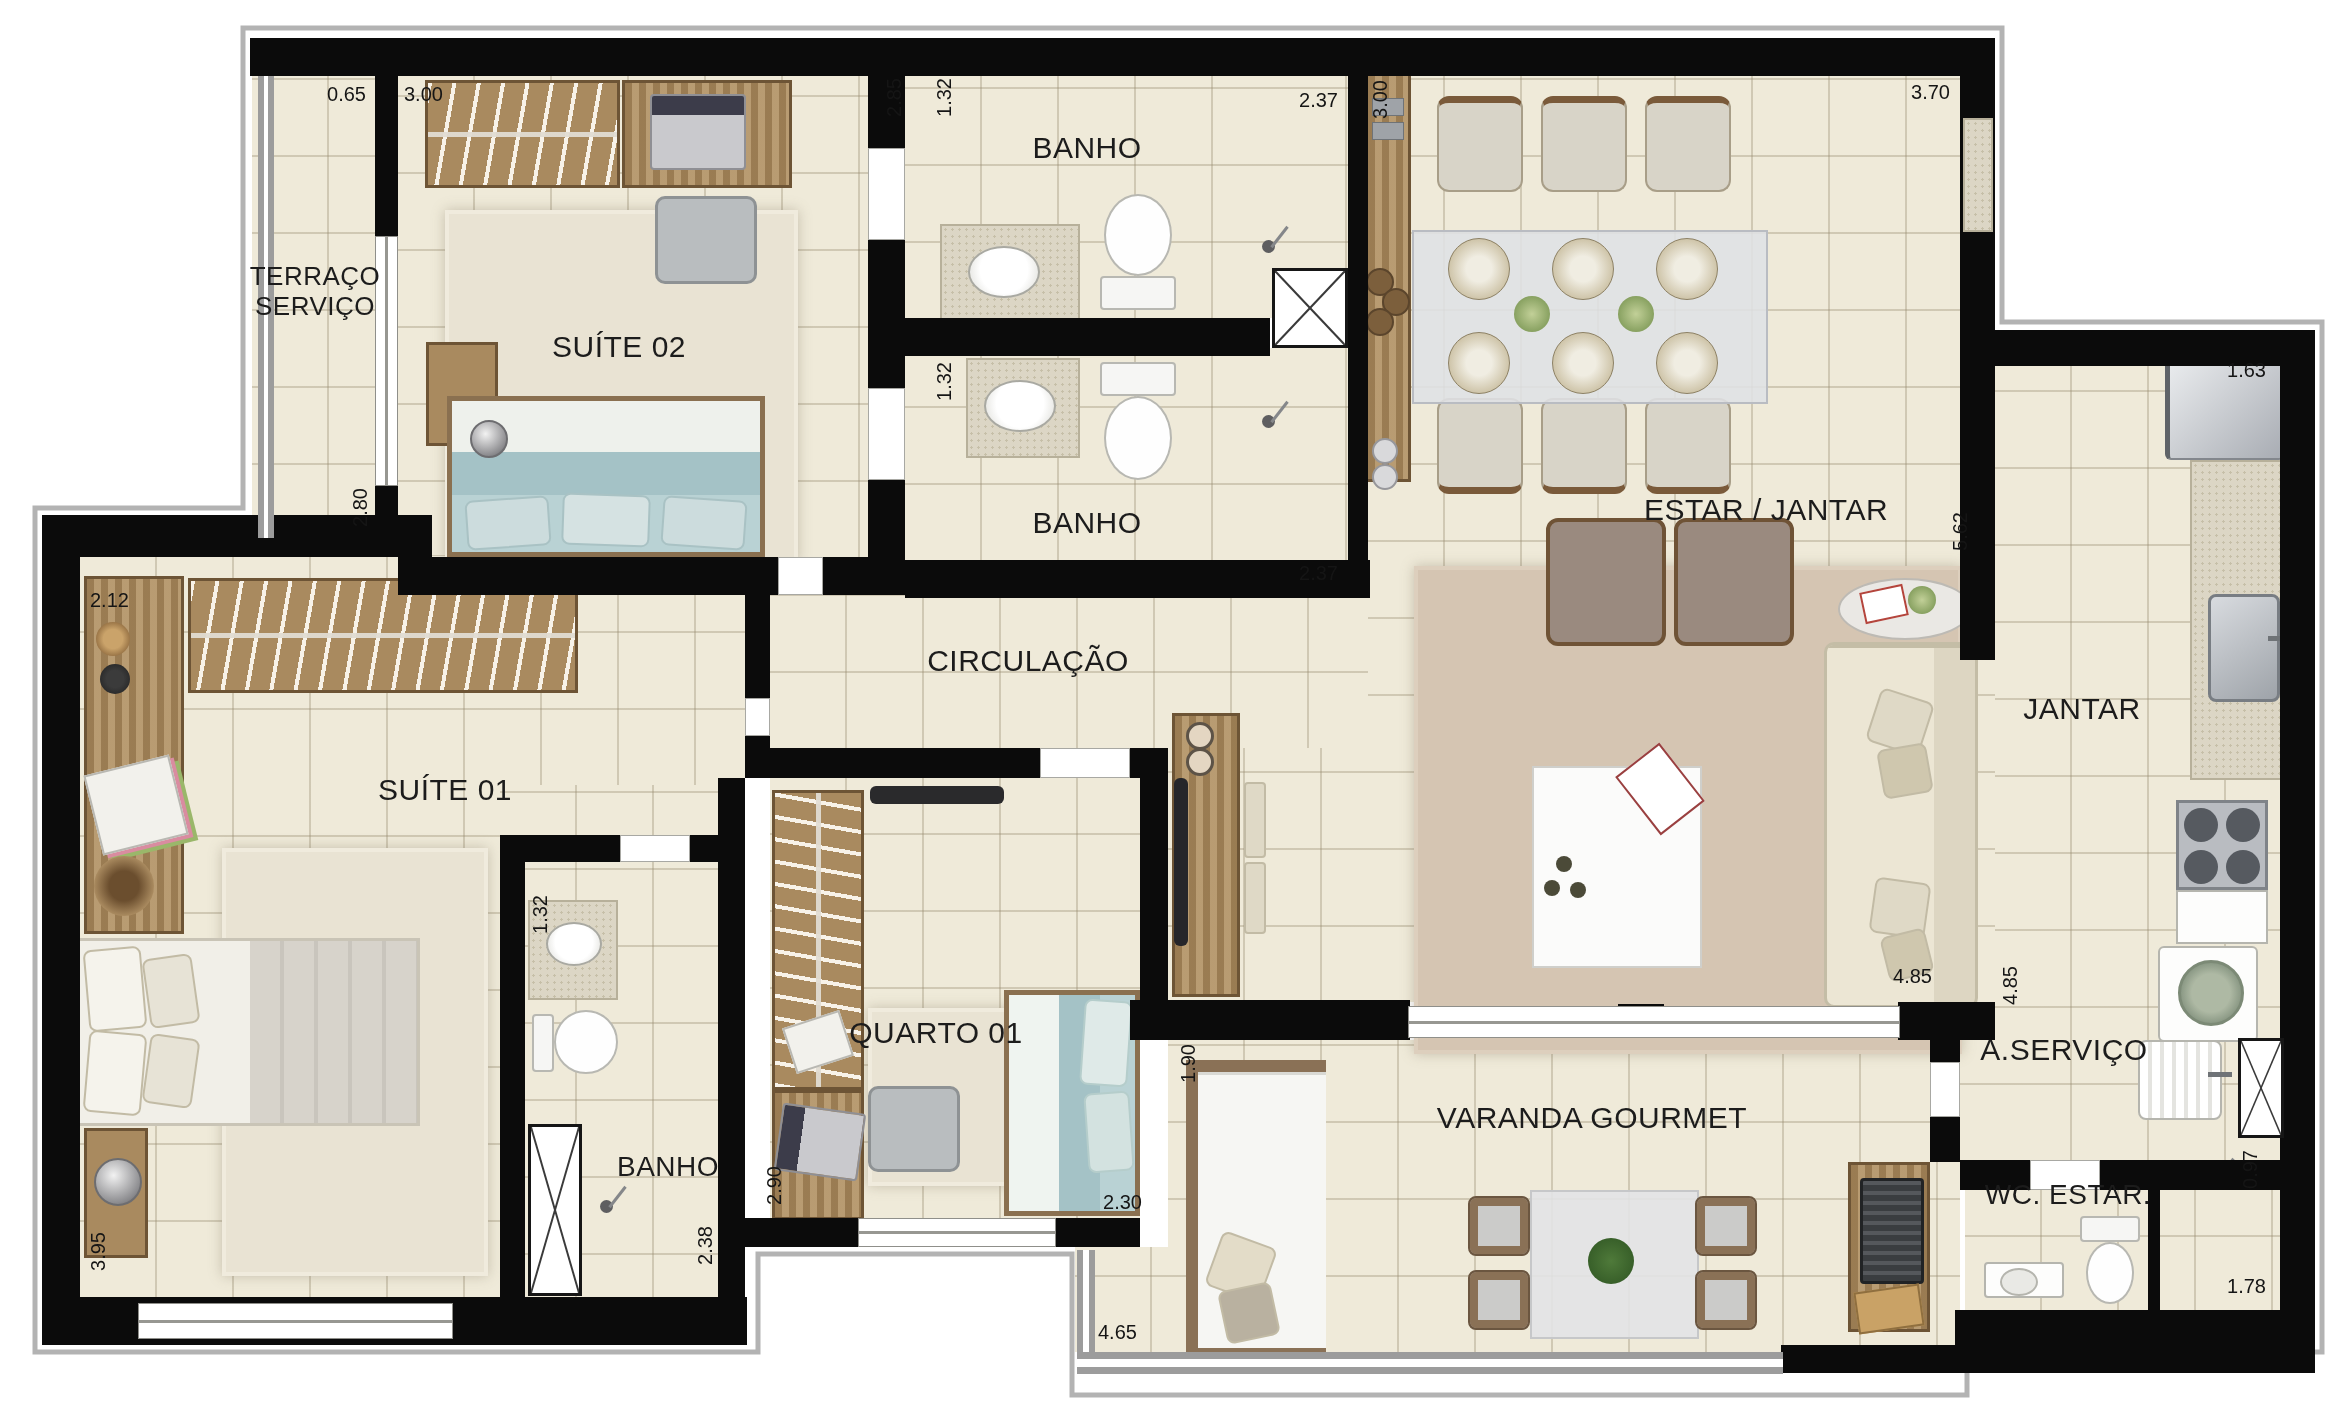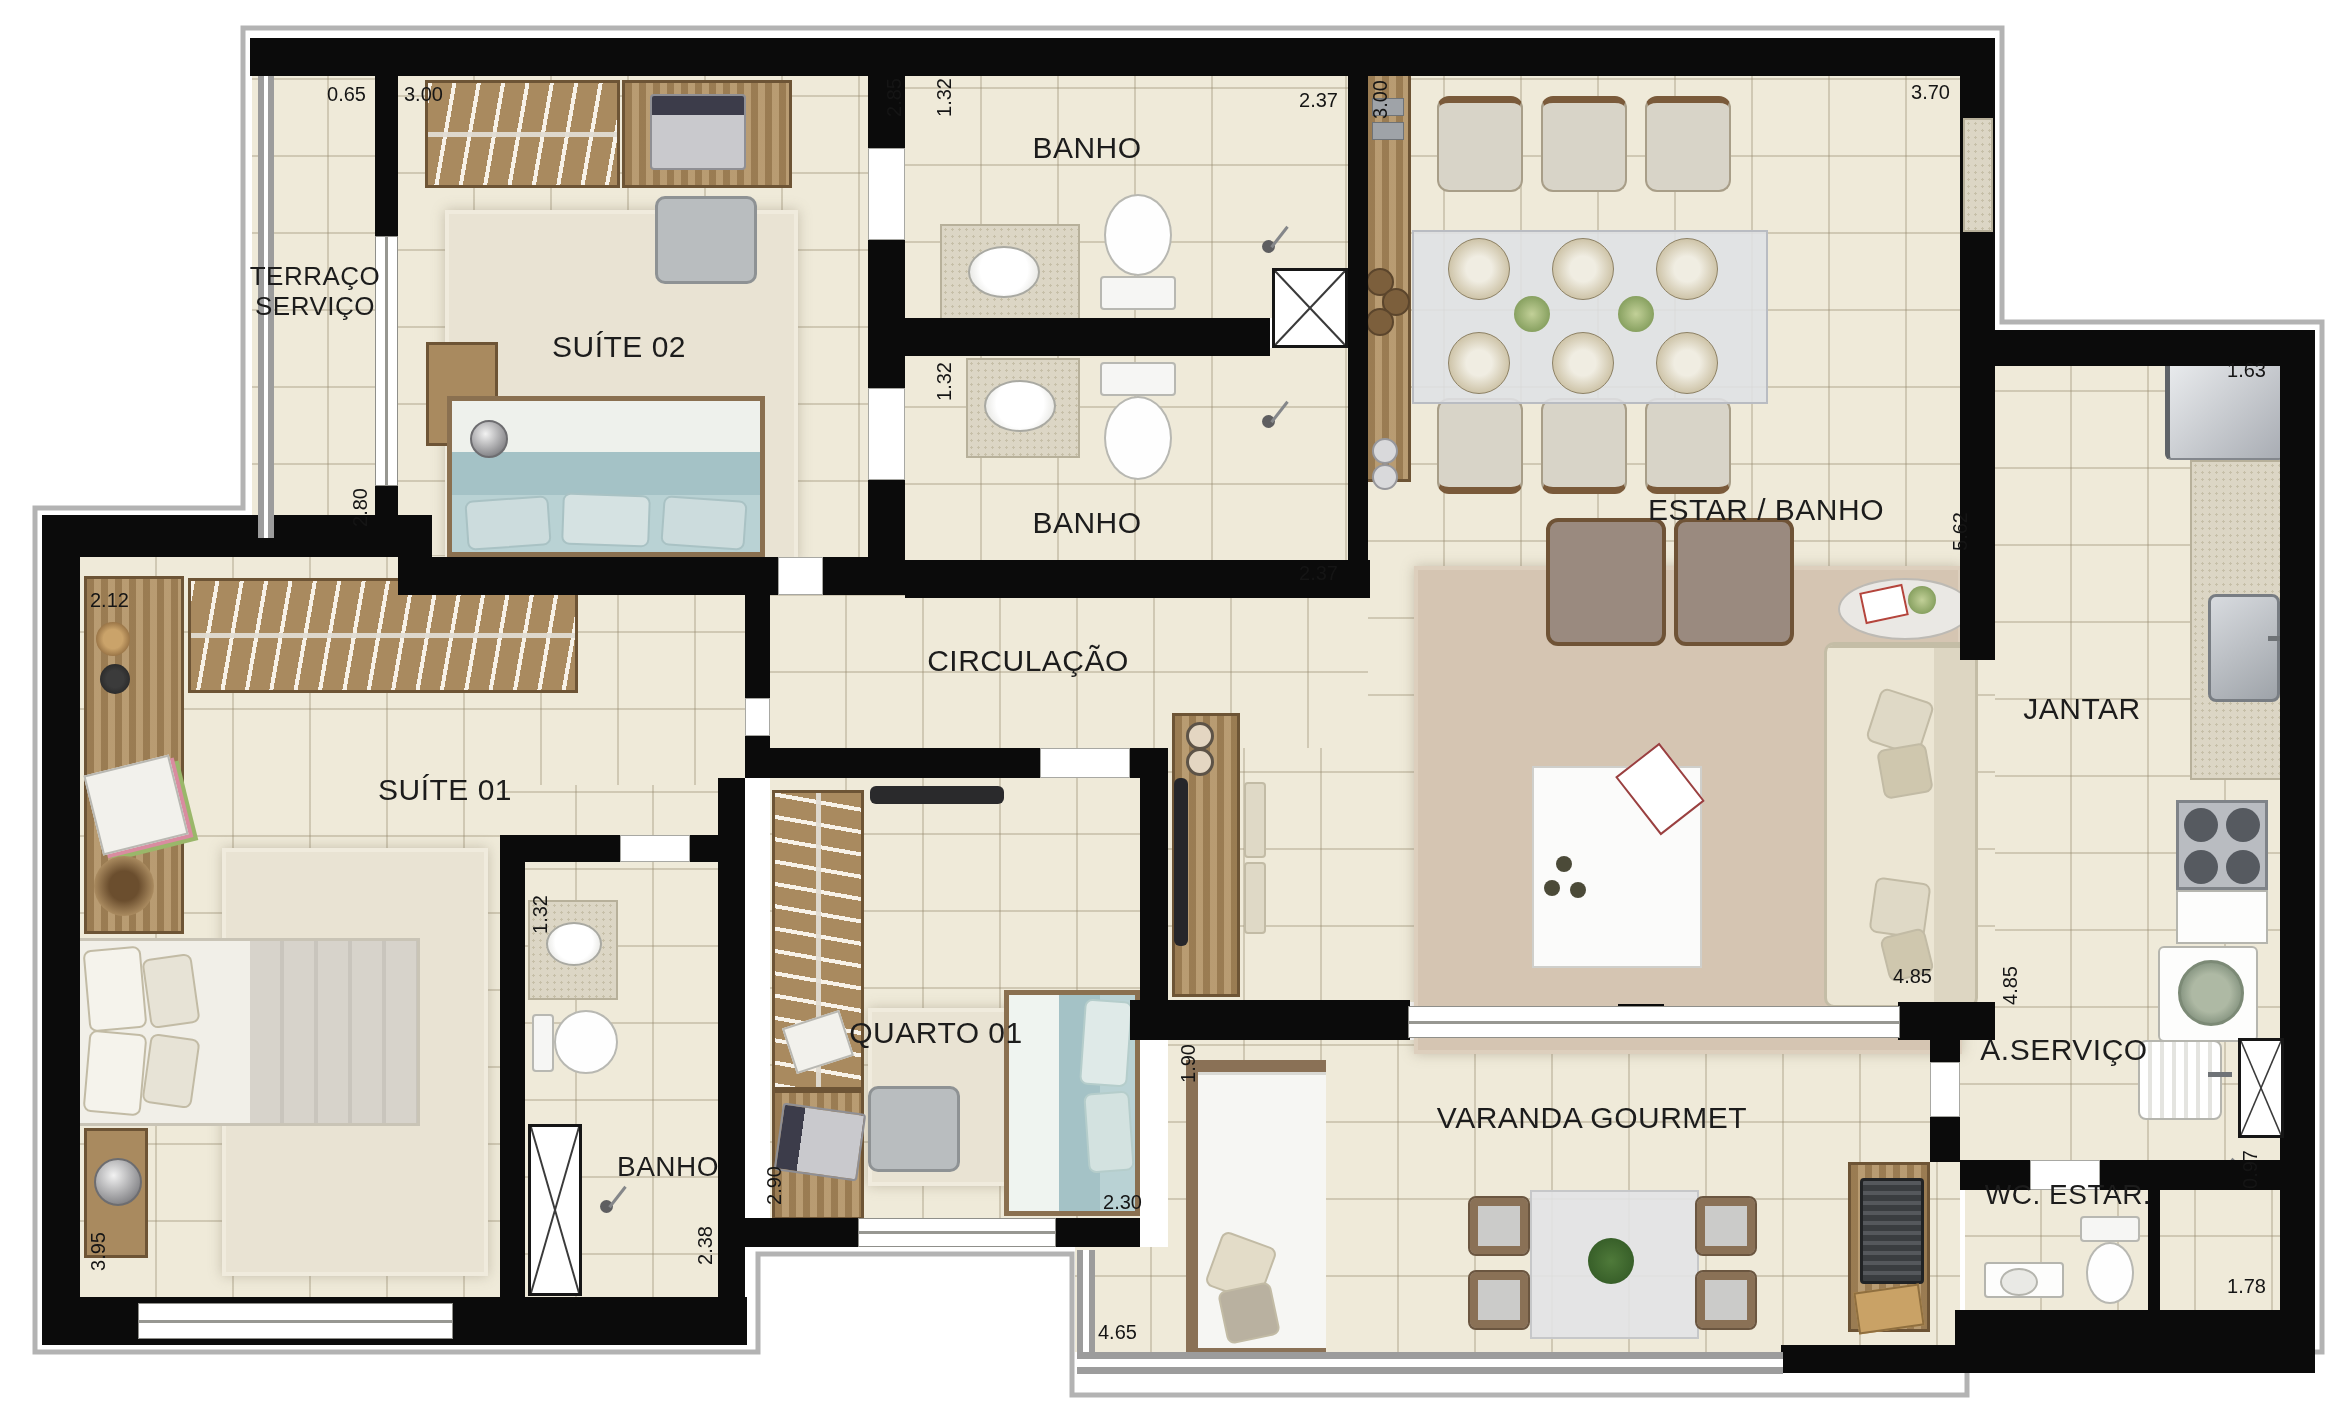--- a/index.html
+++ b/index.html
@@ -303,21 +303,21 @@
     <svg viewBox="0 0 100 100" preserveAspectRatio="none">
         <line x1="0" y1="0" x2="100" y2="100" stroke="#3a3a3a" stroke-width="3"></line>
         <line x1="100" y1="0" x2="0" y2="100" stroke="#3a3a3a" stroke-width="3"></line>
       </svg>
   </div>
 
   <div class="rlabel wrap" style="left:315px;top:262px;width:150px;font-size:26px;">TERRAÇO SERVIÇO</div>
   <div class="rlabel" style="left:619px;top:330px;">SUÍTE 02</div>
   <div class="rlabel" style="left:1087px;top:131px;">BANHO</div>
   <div class="rlabel" style="left:1087px;top:506px;">BANHO</div>
-  <div class="rlabel" style="left:1766px;top:493px;">ESTAR / BANHO</div>
+  <div class="rlabel" style="left:1766px;top:493px;">ESTAR / JANTAR</div>
   <div class="rlabel" style="left:2082px;top:692px;">JANTAR</div>
   <div class="rlabel" style="left:1028px;top:644px;">CIRCULAÇÃO</div>
   <div class="rlabel" style="left:445px;top:773px;">SUÍTE 01</div>
   <div class="rlabel" style="left:668px;top:1151px;font-size:28px;">BANHO</div>
   <div class="rlabel" style="left:936px;top:1016px;">QUARTO 01</div>
   <div class="rlabel" style="left:1592px;top:1101px;">VARANDA GOURMET</div>
   <div class="rlabel" style="left:2064px;top:1033px;">A.SERVIÇO</div>
   <div class="rlabel" style="left:2068px;top:1179px;font-size:28px;">WC. ESTAR.</div>
 
   <div class="dim r" style="left:300px;top:84px;width:66px;">0.65</div>

